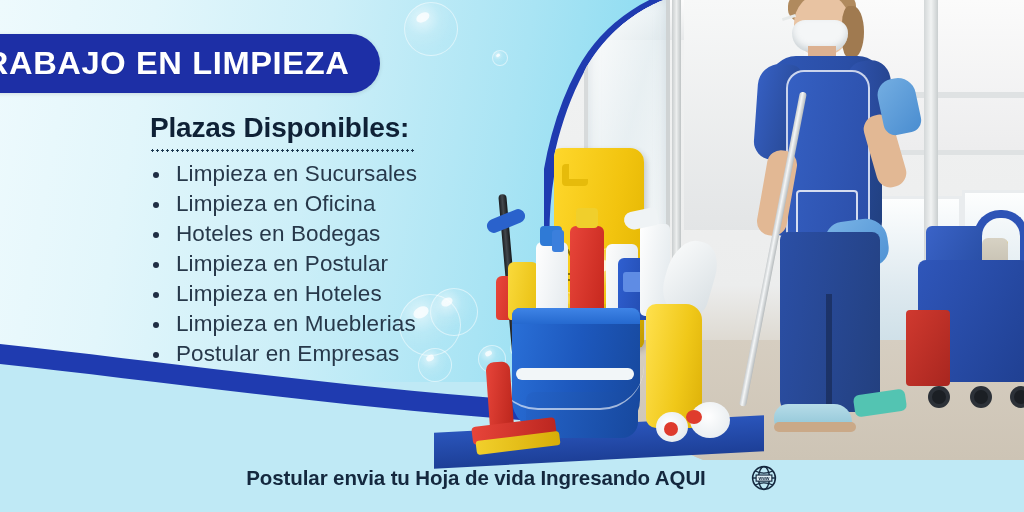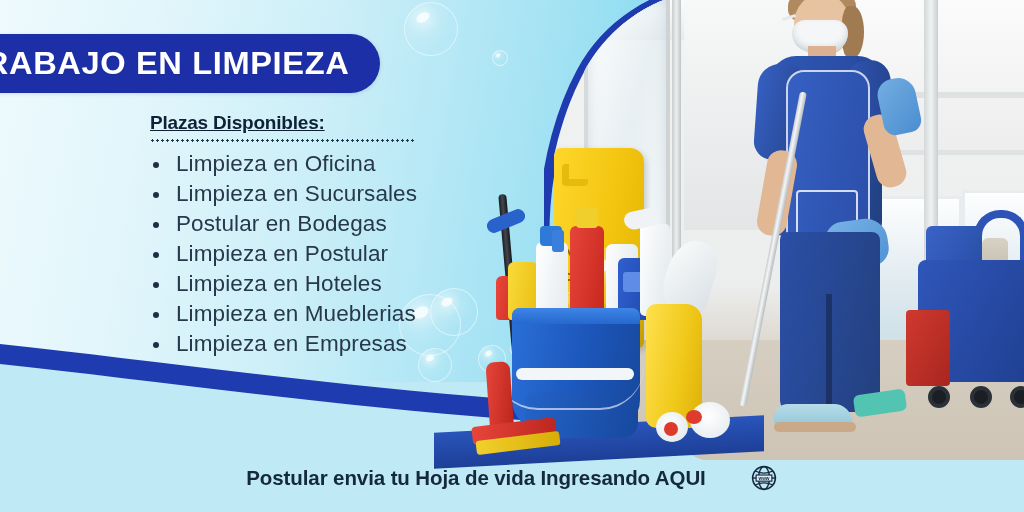--- a/index.html
+++ b/index.html
@@ -40,23 +40,23 @@
     letter-spacing:.6px;
     font-stretch:condensed;
     transform:scaleX(1.02);
     white-space:nowrap;
     text-shadow:0 1px 1px rgba(0,0,0,.10);
   }
 
   
   .list-block { position:absolute; left:150px; top:112px; z-index:8; }
   .list-heading {
-    font-size:19px; font-weight:800; color:#0f2136;
+    font-size:28px; font-weight:800; color:#0f2136;
     letter-spacing:-.2px; white-space:nowrap;
-    display:inline-block; padding-bottom:4px;text-decoration:underline;
+    display:inline-block; padding-bottom:4px;
   }
   .heading-dots {
     height:3px; width:264px; margin-top:1px; margin-bottom:7px;
     background-image:radial-gradient(circle, #1b3850 1px, rgba(0,0,0,0) 1.3px);
     background-size:5px 3px; background-repeat:repeat-x;
   }
   ul.jobs { list-style:none; }
   ul.jobs li {
     position:relative;
     font-size:22.5px;
@@ -527,27 +527,27 @@
   <div class="bubble" style="left:580px;top:248px;width:62px;height:62px;"></div>
 
   <div class="header-pill">
     <span class="header-pill-text">TRABAJO EN LIMPIEZA</span>
   </div>
 
   <div class="list-block">
     <div class="list-heading">Plazas Disponibles:</div>
     <div class="heading-dots"></div>
     <ul class="jobs">
+      <li><span class="bullet"></span><span>Limpieza en Sucursales</span></li>
       <li><span class="bullet"></span><span>Limpieza en Oficina</span></li>
-      <li><span class="bullet"></span><span>Limpieza en Sucursales</span></li>
-      <li><span class="bullet"></span><span>Postular en Bodegas</span></li>
+      <li><span class="bullet"></span><span>Hoteles en Bodegas</span></li>
       <li><span class="bullet"></span><span>Limpieza en Postular</span></li>
       <li><span class="bullet"></span><span>Limpieza en Hoteles</span></li>
       <li><span class="bullet"></span><span>Limpieza en Mueblerias</span></li>
-      <li><span class="bullet"></span><span>Limpieza en Empresas</span></li>
+      <li><span class="bullet"></span><span>Postular en Empresas</span></li>
     </ul>
   </div>
 
   <div class="footer-band"></div>
   <svg class="wave-svg" viewBox="0 0 1024 170" preserveAspectRatio="none" xmlns="http://www.w3.org/2000/svg">
     <path d="M0,6 C150,22 330,48 520,62 C660,72 790,58 900,28 L1024,0 L1024,170 L0,170 Z" fill="#bfe9f5"></path>
     <path d="M0,2 C150,18 330,44 520,58 C660,68 790,54 900,24 L1024,-4 L1024,14 L930,40 C800,76 660,88 520,78 C330,64 150,38 0,22 Z" fill="#1f3bb0"></path>
   </svg>
 
   <div class="cta-row">

